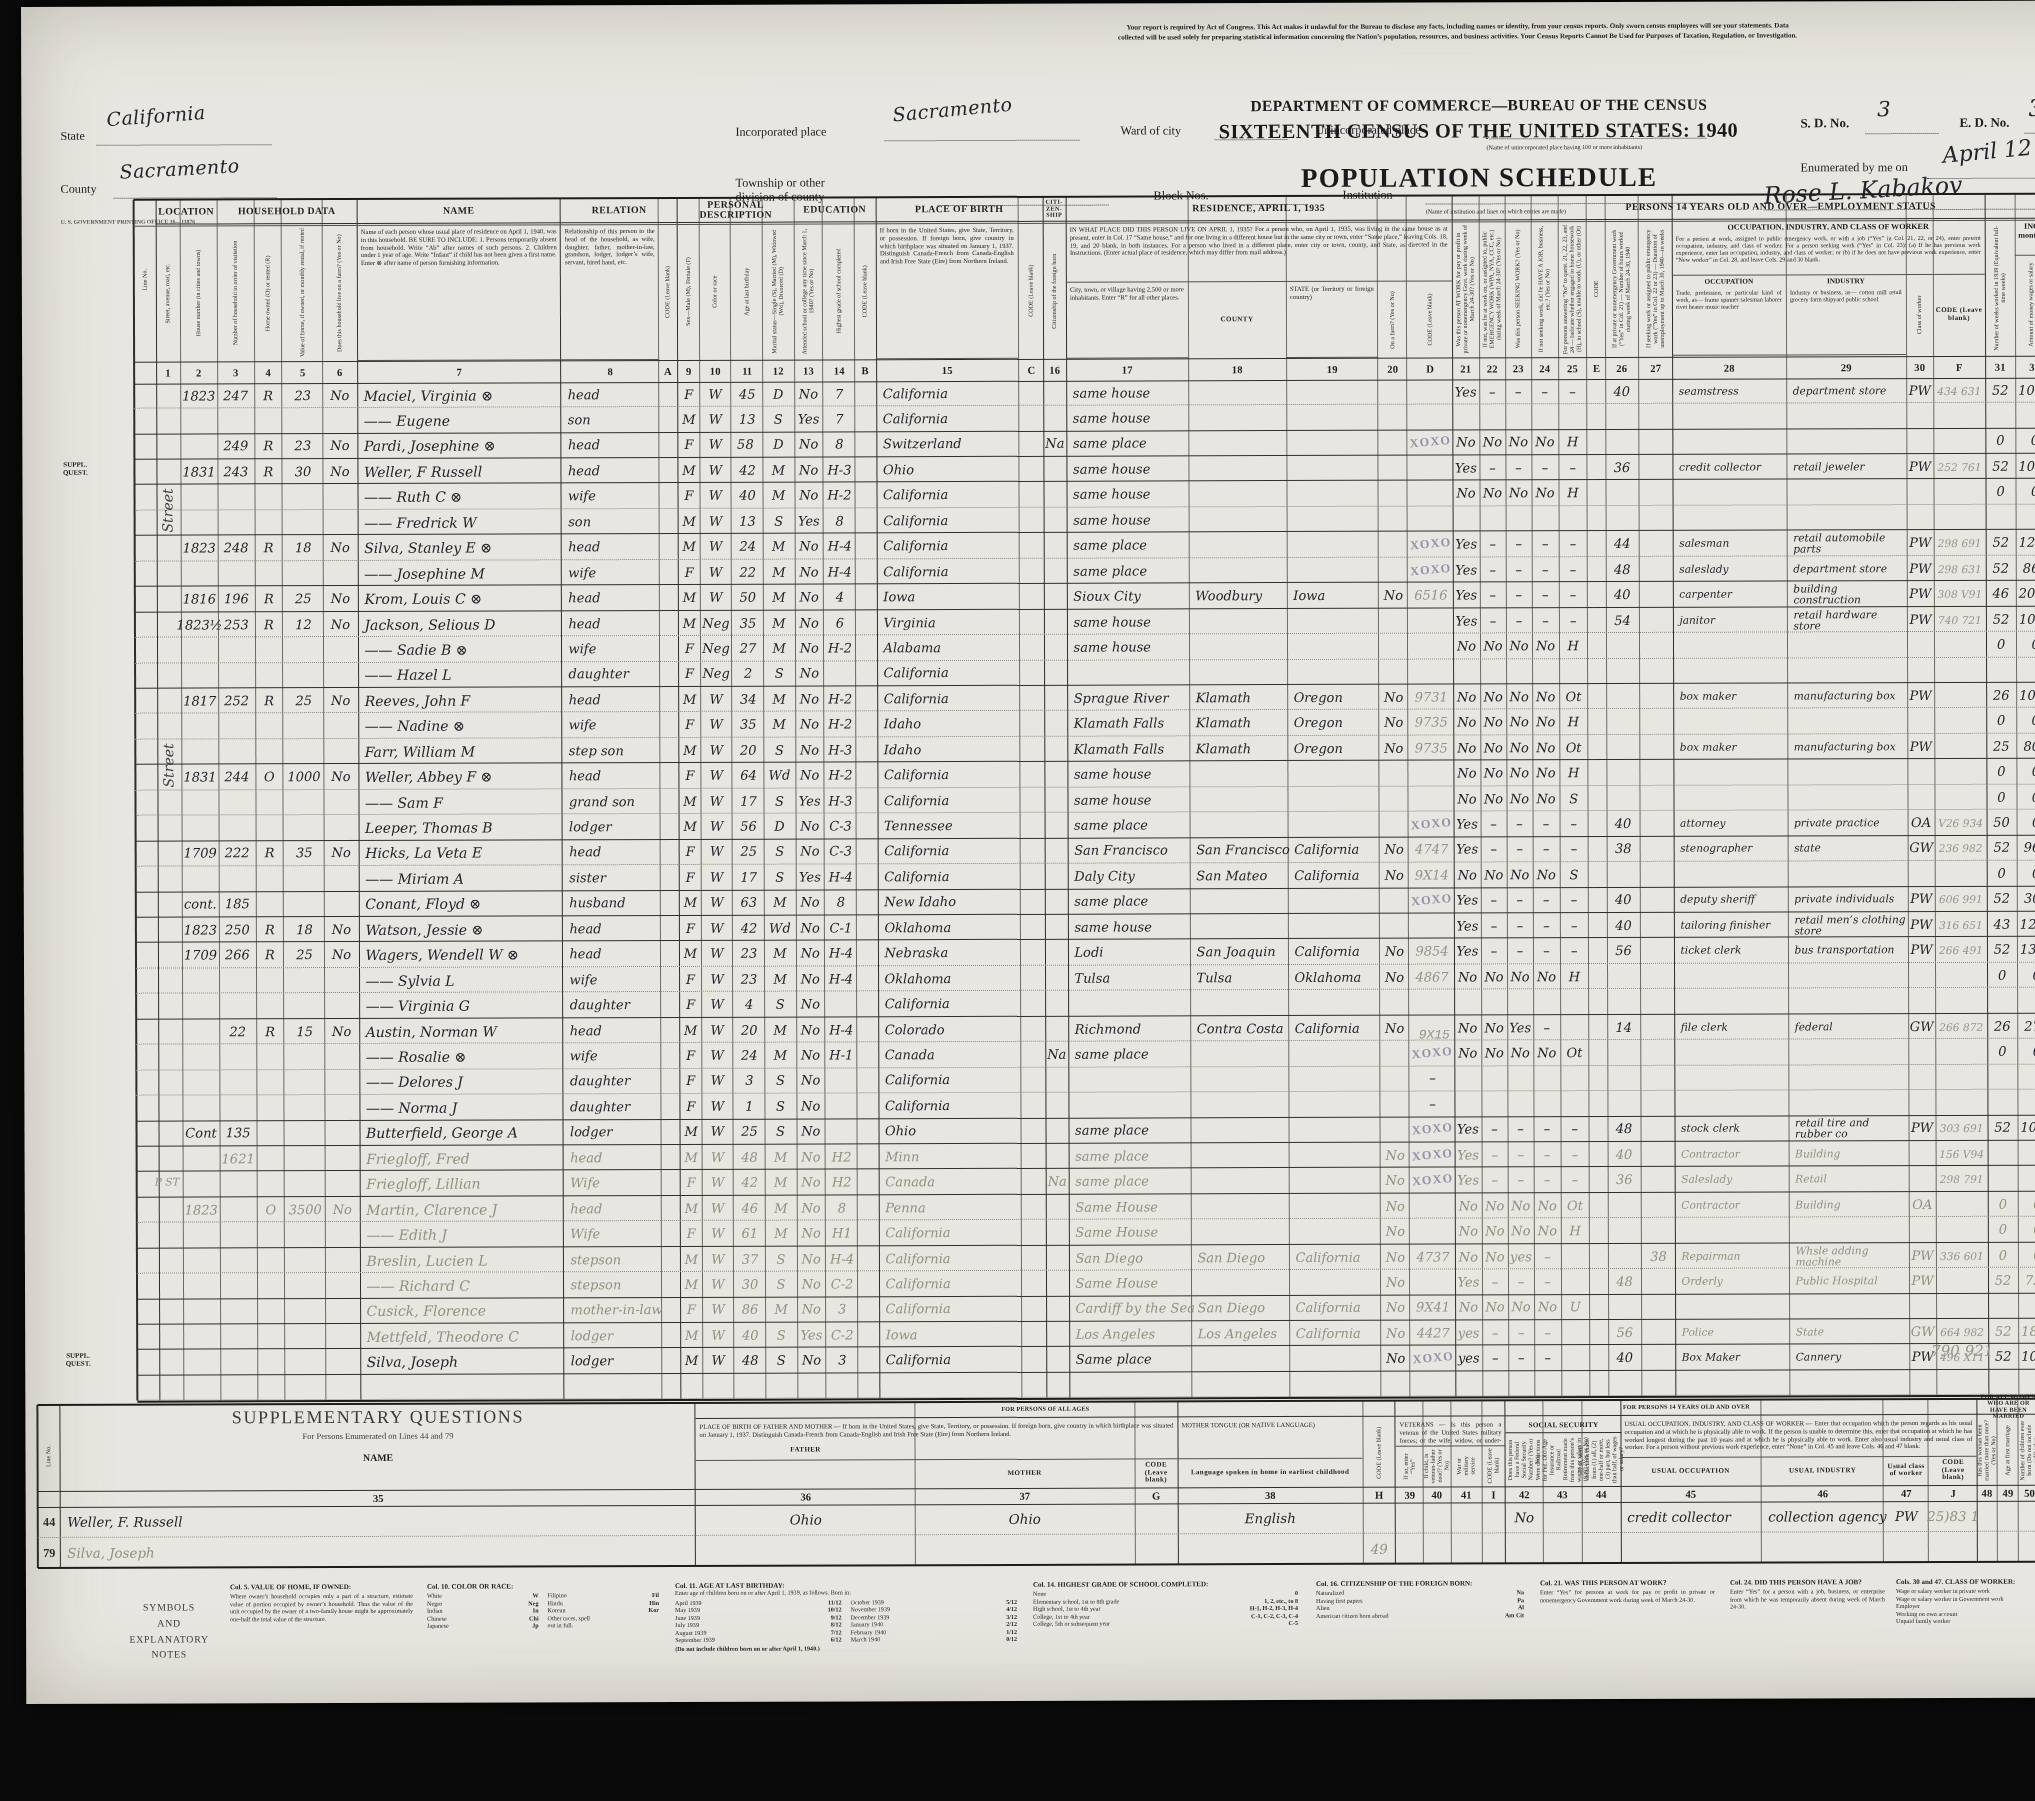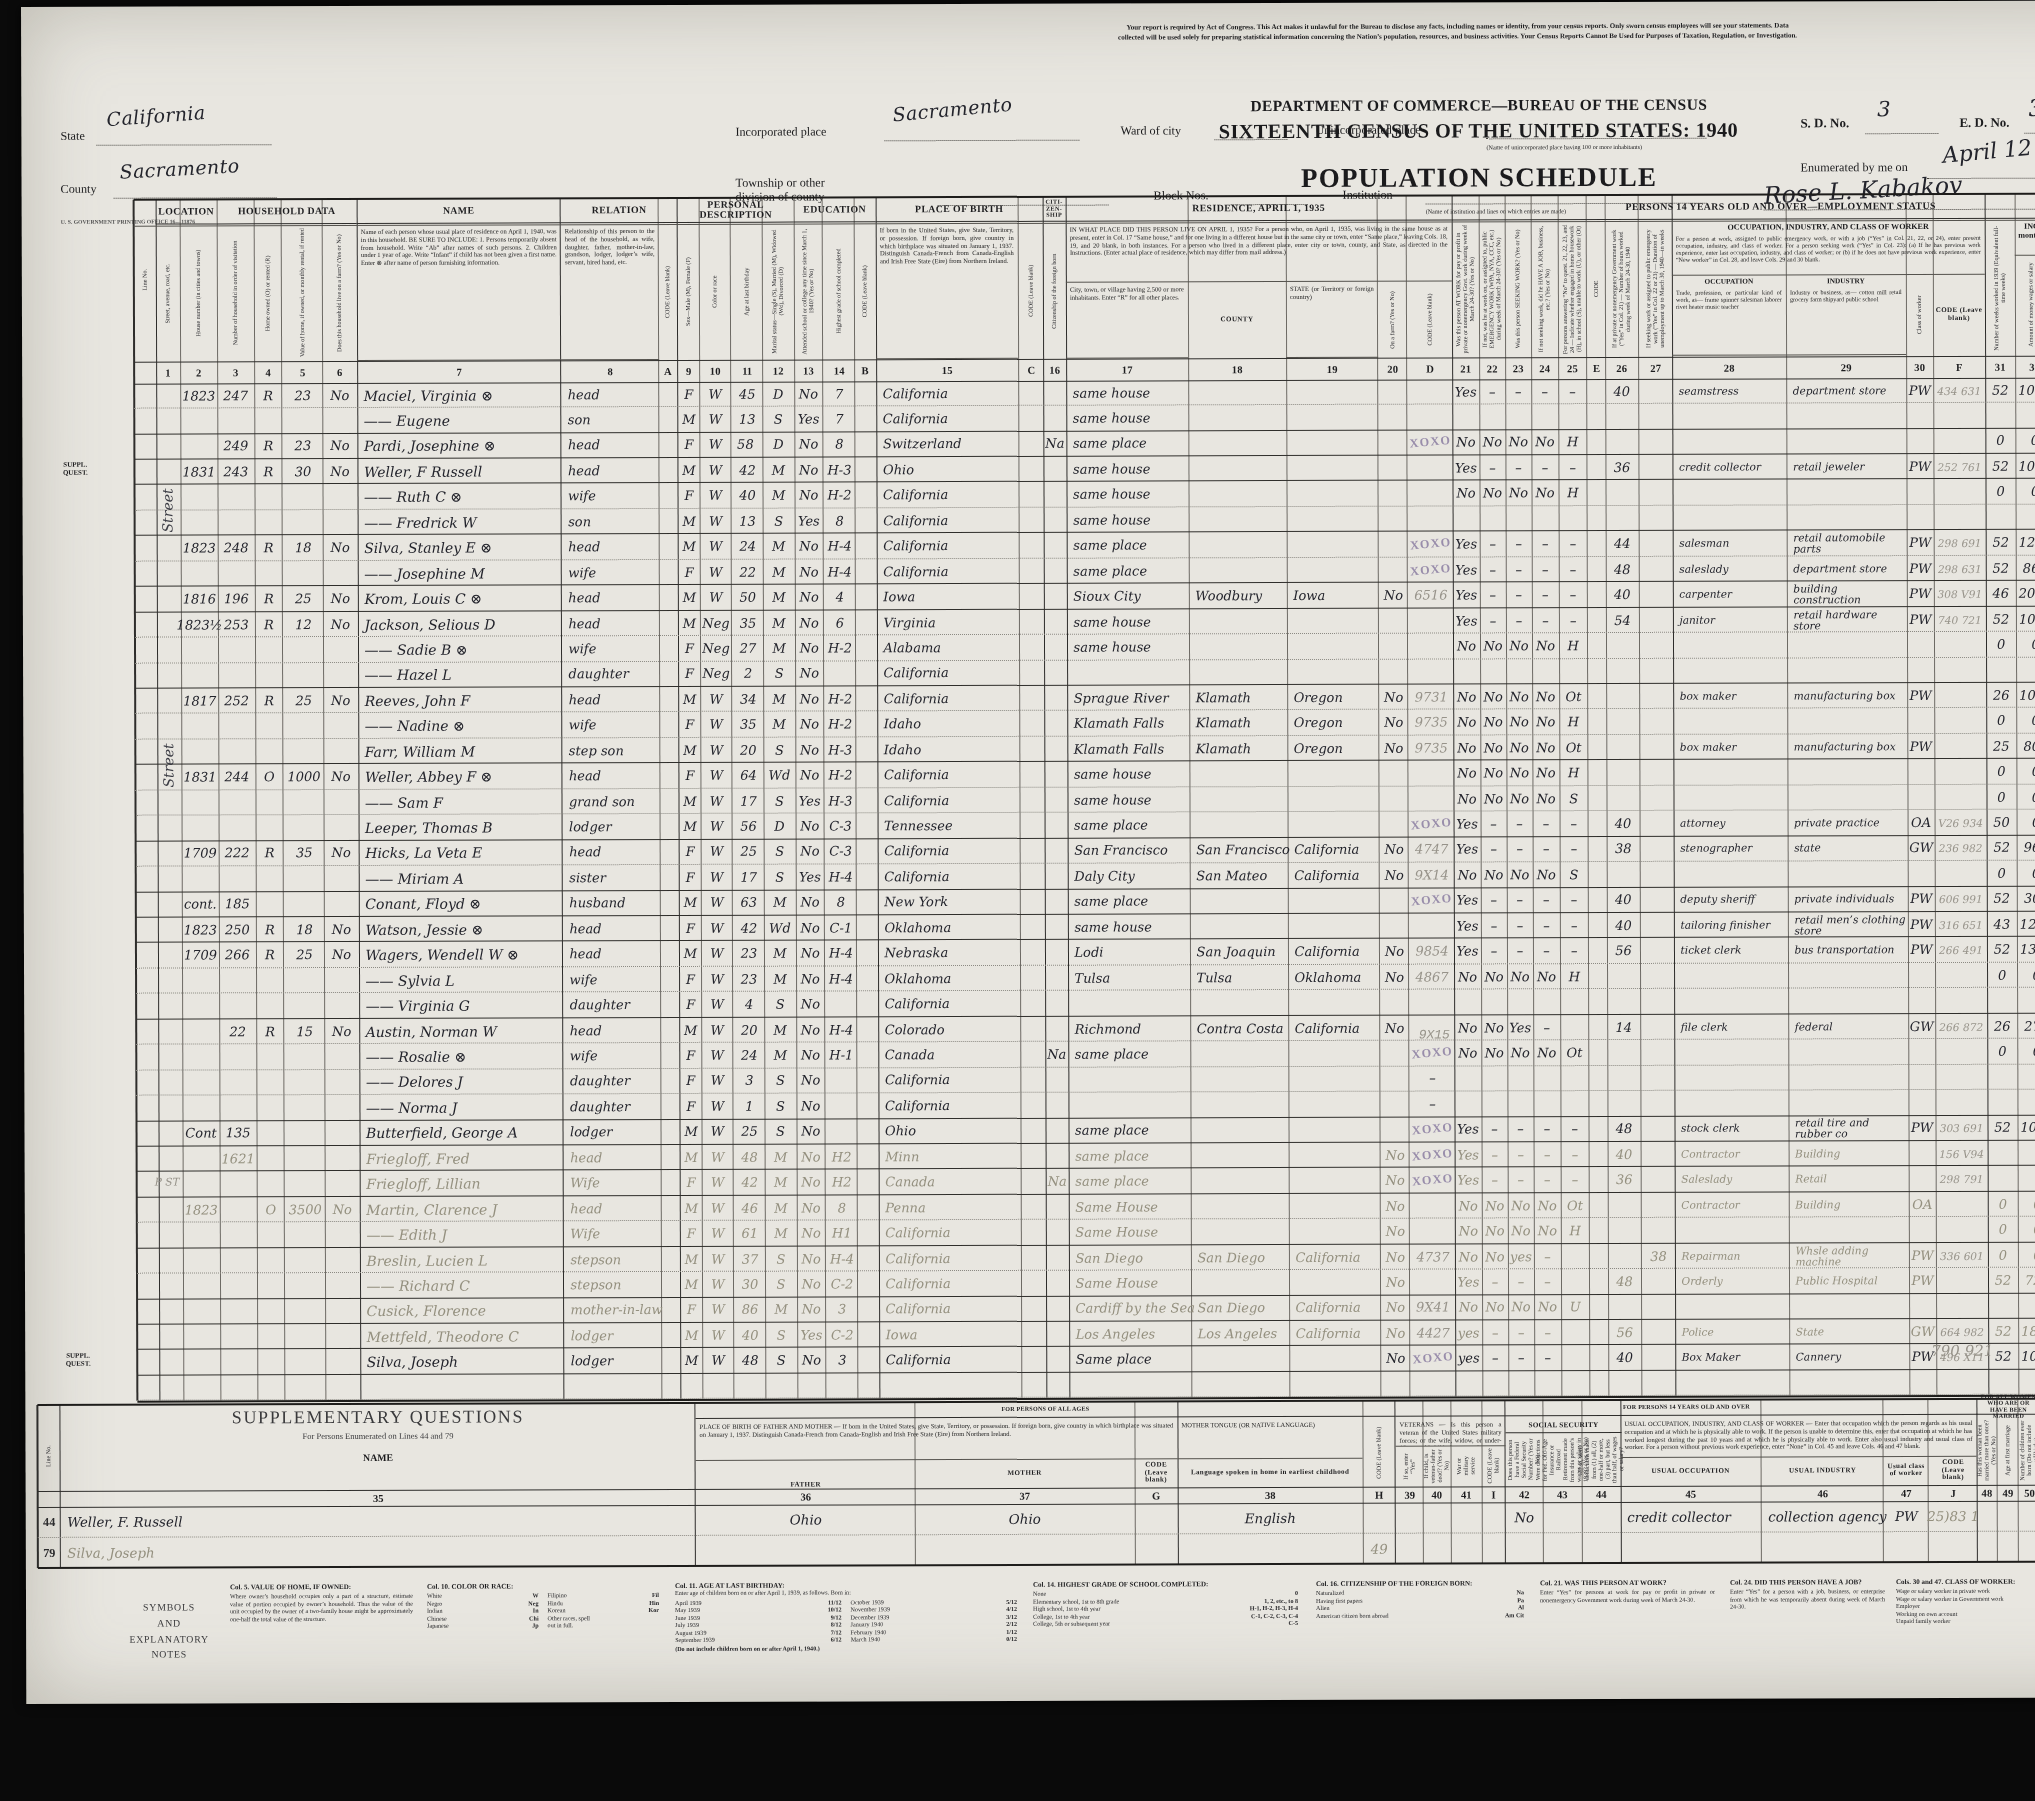--- a/index.html
+++ b/index.html
@@ -696,21 +696,21 @@
       <div class="abs cell hand " style="left: 158px; top: 885px; width: 37px; height: 25.4px;">cont.</div>
       <div class="abs cell hand " style="left: 195px; top: 885px; width: 37px; height: 25.4px;">185</div>
       <div class="abs cell hand L" style="left: 335px; top: 885px; width: 204px; height: 25.4px; font-size: 14px;">Conant, Floyd ⊗</div>
       <div class="abs cell hand L" style="left: 539px; top: 885px; width: 98px; height: 25.4px;">husband</div>
       <div class="abs cell hand " style="left: 656px; top: 885px; width: 21px; height: 25.4px;">M</div>
       <div class="abs cell hand " style="left: 677px; top: 885px; width: 32px; height: 25.4px;">W</div>
       <div class="abs cell hand " style="left: 709px; top: 885px; width: 32px; height: 25.4px;">63</div>
       <div class="abs cell hand " style="left: 740px; top: 885px; width: 32px; height: 25.4px;">M</div>
       <div class="abs cell hand " style="left: 772px; top: 885px; width: 28.5px; height: 25.4px;">No</div>
       <div class="abs cell hand " style="left: 801px; top: 885px; width: 32px; height: 25.4px;">8</div>
-      <div class="abs cell hand L" style="left: 854px; top: 885px; width: 142px; height: 25.4px;">New York</div>
+      <div class="abs cell hand L" style="left: 854px; top: 885px; width: 142px; height: 25.4px;">New Idaho</div>
       <div class="abs cell hand L" style="left: 1044px; top: 885px; width: 122px; height: 25.4px;">same place</div>
       <div class="abs cell hand " style="left: 1430px; top: 885px; width: 27px; height: 25.4px;">Yes</div>
       <div class="abs cell hand " style="left: 1457px; top: 885px; width: 26px; height: 25.4px;">–</div>
       <div class="abs cell hand " style="left: 1483px; top: 885px; width: 26px; height: 25.4px;">–</div>
       <div class="abs cell hand " style="left: 1509px; top: 885px; width: 27px; height: 25.4px;">–</div>
       <div class="abs cell hand " style="left: 1536px; top: 885px; width: 28.5px; height: 25.4px;">–</div>
       <div class="abs cell hand " style="left: 1583px; top: 885px; width: 33px; height: 25.4px;">40</div>
       <div class="abs cell hand L wrap" style="left: 1650px; top: 885px; width: 114px; height: 25.4px;">deputy sheriff</div>
       <div class="abs cell hand L wrap" style="left: 1764px; top: 885px; width: 120px; height: 25.4px;">private individuals</div>
       <div class="abs cell hand " style="left: 1884px; top: 885px; width: 27px; height: 25.4px;">PW</div>
@@ -1151,21 +1151,21 @@
       <div class="abs rot" style="left: 12.2px; top: 1415px; width: 22.4px; height: 69px; display: flex; align-items: center; justify-content: center;">Line No.</div>
       <div class="abs " style="left: 35px; top: 1398px; width: 635px; height: 85px;">
         <div class="ctr print" style="font-size: 18px; letter-spacing: 1.6px; margin-top: 3.3px; color: rgb(58, 58, 60);">SUPPLEMENTARY QUESTIONS</div>
         <div class="ctr print" style="font-size: 8.5px; margin-top: 2.4px; color: rgb(58, 58, 60);">For Persons Enumerated on Lines 44 and 79</div>
         <div class="ctr b print" style="font-size: 9.8px; margin-top: 11.4px;">NAME</div>
       </div>
       <div class="abs bandlbl" style="left: 670px; top: 1398px; width: 700px; height: 16.3px; border-bottom: 0.8px solid rgb(46, 45, 43); font-size: 6.1px;">FOR PERSONS OF ALL AGES</div>
       <div class="abs bandlbl" style="left: 1370px; top: 1398px; width: 582px; height: 16.3px; border-bottom: 0.8px solid rgb(46, 45, 43); font-size: 6.1px;">FOR PERSONS 14 YEARS OLD AND OVER</div>
       <div class="abs bandlbl" style="left: 1951px; top: 1398px; width: 64px; height: 16.3px; border-bottom: 0.8px solid rgb(46, 45, 43); font-size: 6.1px;">FOR ALL WOMEN WHO ARE OR HAVE BEEN MARRIED</div>
       <div class="abs para" style="left: 670px; top: 1415px; width: 482px; height: 41px; border-bottom: 0.8px solid rgb(85, 83, 78); overflow: hidden;">PLACE OF BIRTH OF FATHER AND MOTHER — If born in the United States, give State, Territory, or possession. If foreign born, give country in which birthplace was situated on January 1, 1937. Distinguish Canada-French from Canada-English and Irish Free State (Eire) from Northern Ireland.</div>
-      <div class="abs gcell" style="left: 670px; top: 1466px; width: 220px; height: 28.5px; font-size: 7px;">FATHER</div>
+      <div class="abs gcell" style="left: 670px; top: 1431px; width: 220px; height: 28.5px; font-size: 7px;">FATHER</div>
       <div class="abs gcell" style="left: 889px; top: 1455px; width: 220px; height: 28.5px; font-size: 7px;">MOTHER</div>
       <div class="abs gcell" style="left: 1109px; top: 1455px; width: 43px; height: 28.5px; font-size: 7px;">CODE (Leave blank)</div>
       <div class="abs para" style="left: 1152px; top: 1415px; width: 185px; height: 41px; border-bottom: 0.8px solid rgb(85, 83, 78); overflow: hidden;">MOTHER TONGUE (OR NATIVE LANGUAGE)</div>
       <div class="abs gcell" style="left: 1152px; top: 1455px; width: 185px; height: 28.5px; font-size: 7px;">Language spoken in home in earliest childhood</div>
       <div class="abs rot" style="left: 1337px; top: 1415px; width: 33px; height: 69px; display: flex; align-items: center; justify-content: center;">CODE (Leave blank)</div>
       <div class="abs para" style="left: 1370px; top: 1415px; width: 110px; height: 28.5px; border-bottom: 0.8px solid rgb(85, 83, 78); overflow: hidden;">VETERANS — Is this person a veteran of the United States military forces; or the wife, widow, or under-18-year-old child of a veteran?</div>
       <div class="abs rot" style="left: 1370px; top: 1443px; width: 28px; height: 41px; display: flex; align-items: center; justify-content: center;">If so, enter “Yes”</div>
       <div class="abs rot" style="left: 1397px; top: 1443px; width: 28px; height: 41px; display: flex; align-items: center; justify-content: center;">If child, is veteran-father dead? (Yes or No)</div>
       <div class="abs rot" style="left: 1425px; top: 1443px; width: 31px; height: 41px; display: flex; align-items: center; justify-content: center;">War or military service</div>
       <div class="abs rot" style="left: 1456px; top: 1443px; width: 23.6px; height: 41px; display: flex; align-items: center; justify-content: center;">CODE (Leave blank)</div>

